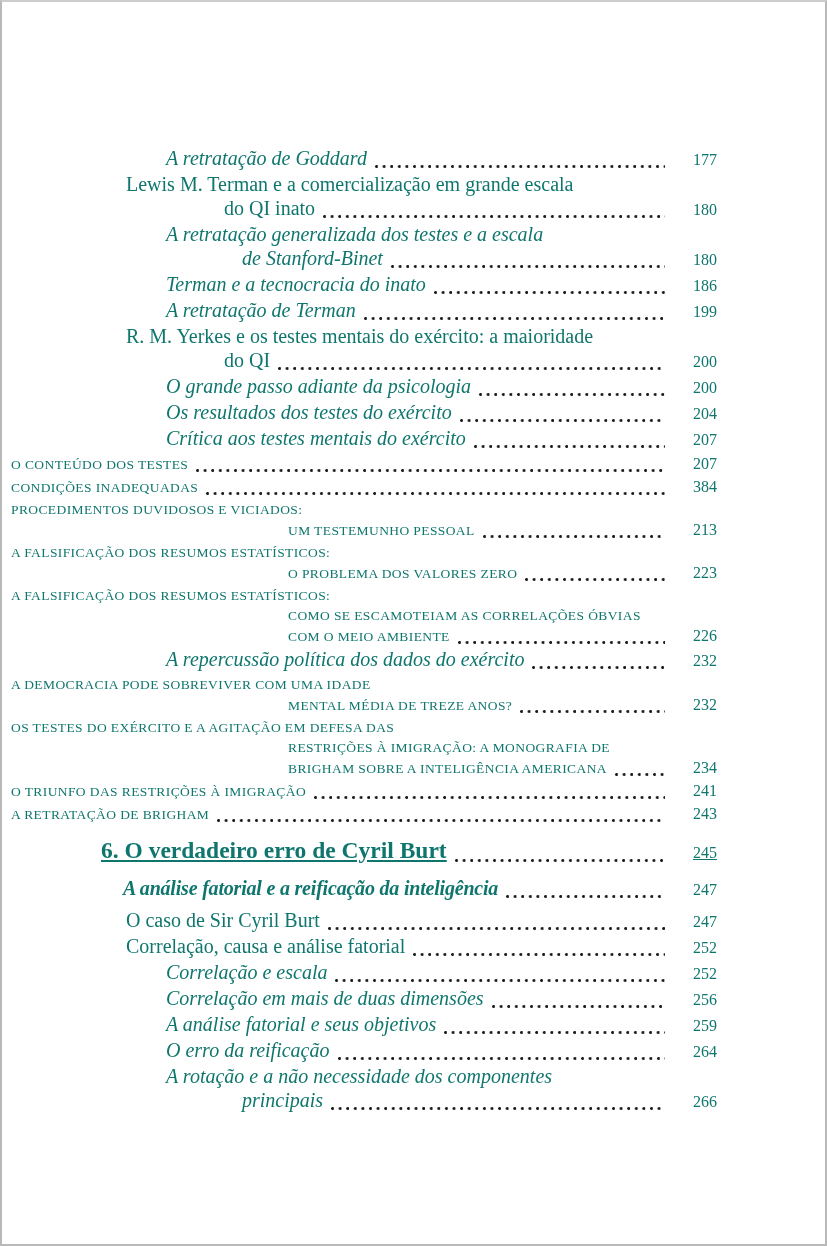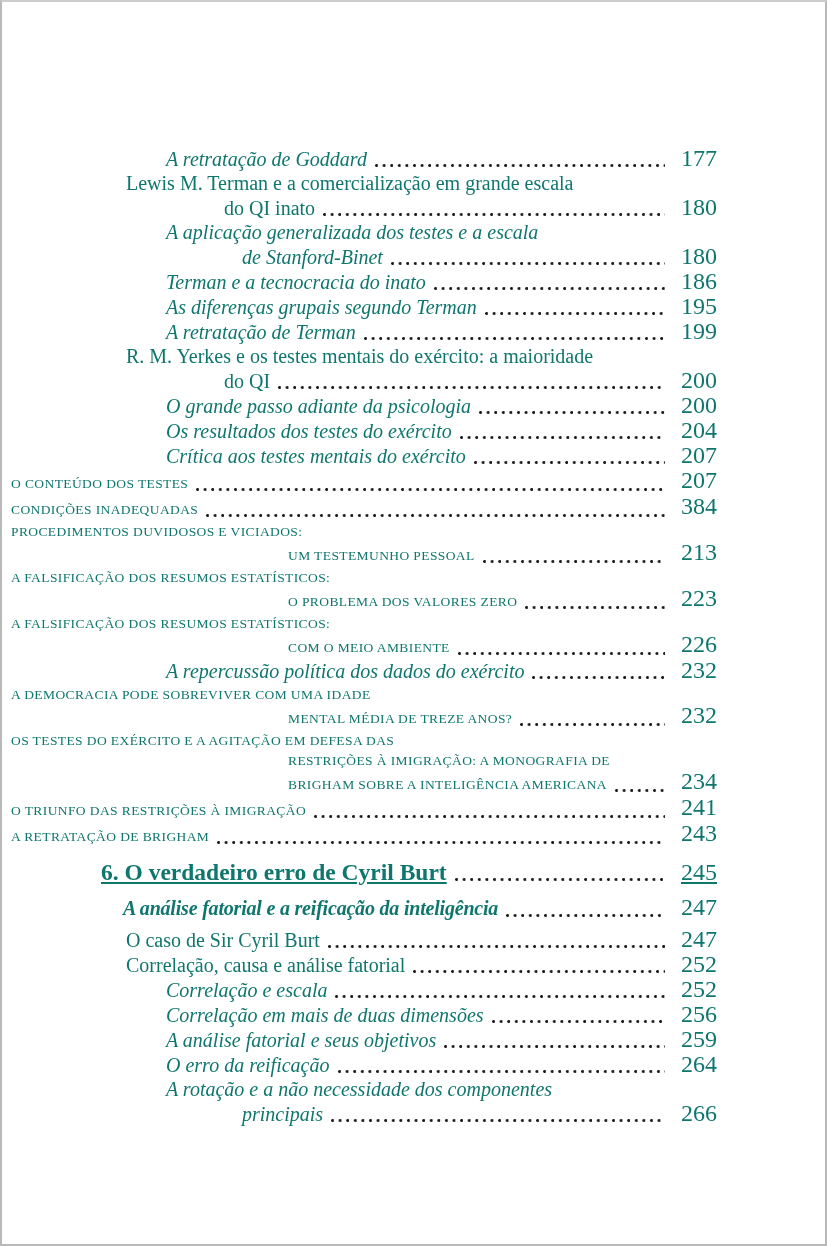--- a/index.html
+++ b/index.html
@@ -74,21 +74,21 @@
     background-size: 7.6px 3px;
     background-repeat: repeat-x;
   }
   .caps .leader::after { bottom: 3px; }
   .chapter .leader::after { bottom: 6px; }
 
   .pagenum {
     flex: 0 0 46px;
     width: 46px;
     text-align: right;
-    font-size: 24px;
+    font-size: 16px;
     line-height: inherit;
     font-style: normal;
     font-weight: normal;
     letter-spacing: 0;
   }
 </style>
 </head>
 <body>
 
 <div class="page">
@@ -105,44 +105,37 @@
           <span class="t">Lewis M. Terman e a comercialização em grande escala</span>
         </div>
         <div class="line hang last">
           <span class="t">do QI inato</span>
           <span class="leader"></span>
           <span class="pagenum">180</span>
         </div>
       </div>
       <div class="entry sub-italic">
         <div class="line">
-          <span class="t">A aplicação generalizada dos testes e a escala</span>
+          <span class="t">A retratação generalizada dos testes e a escala</span>
         </div>
         <div class="line hang last">
           <span class="t">de Stanford-Binet</span>
           <span class="leader"></span>
           <span class="pagenum">180</span>
         </div>
       </div>
       <div class="entry sub-italic">
         <div class="line last">
           <span class="t">Terman e a tecnocracia do inato</span>
           <span class="leader"></span>
           <span class="pagenum">186</span>
         </div>
       </div>
       <div class="entry sub-italic">
         <div class="line last">
-          <span class="t">As diferenças grupais segundo Terman</span>
-          <span class="leader"></span>
-          <span class="pagenum">195</span>
-        </div>
-      </div>
-      <div class="entry sub-italic">
-        <div class="line last">
           <span class="t">A retratação de Terman</span>
           <span class="leader"></span>
           <span class="pagenum">199</span>
         </div>
       </div>
       <div class="entry main">
         <div class="line">
           <span class="t">R. M. Yerkes e os testes mentais do exército: a maioridade</span>
         </div>
         <div class="line hang last">
@@ -202,20 +195,23 @@
         </div>
         <div class="line hang last">
           <span class="t">O PROBLEMA DOS VALORES ZERO</span>
           <span class="leader"></span>
           <span class="pagenum">223</span>
         </div>
       </div>
       <div class="entry caps">
         <div class="line">
           <span class="t">A FALSIFICAÇÃO DOS RESUMOS ESTATÍSTICOS:</span>
+        </div>
+        <div class="line hang">
+          <span class="t">COMO SE ESCAMOTEIAM AS CORRELAÇÕES ÓBVIAS</span>
         </div>
         <div class="line hang last">
           <span class="t">COM O MEIO AMBIENTE</span>
           <span class="leader"></span>
           <span class="pagenum">226</span>
         </div>
       </div>
       <div class="entry sub-italic">
         <div class="line last">
           <span class="t">A repercussão política dos dados do exército</span>

